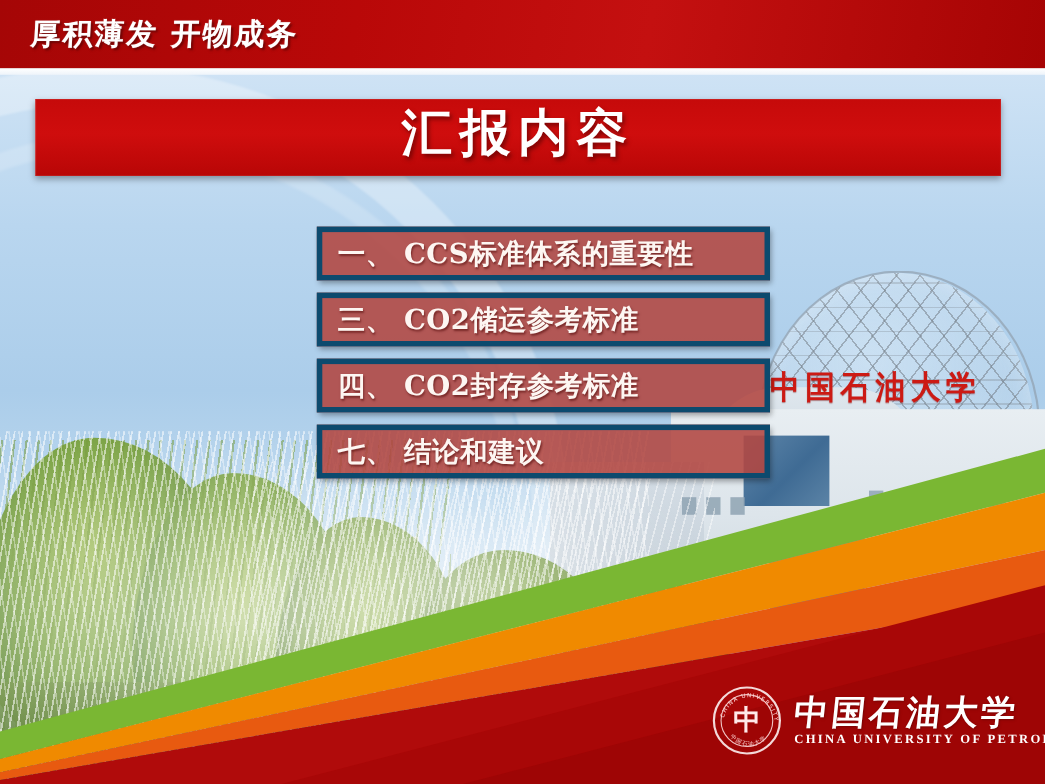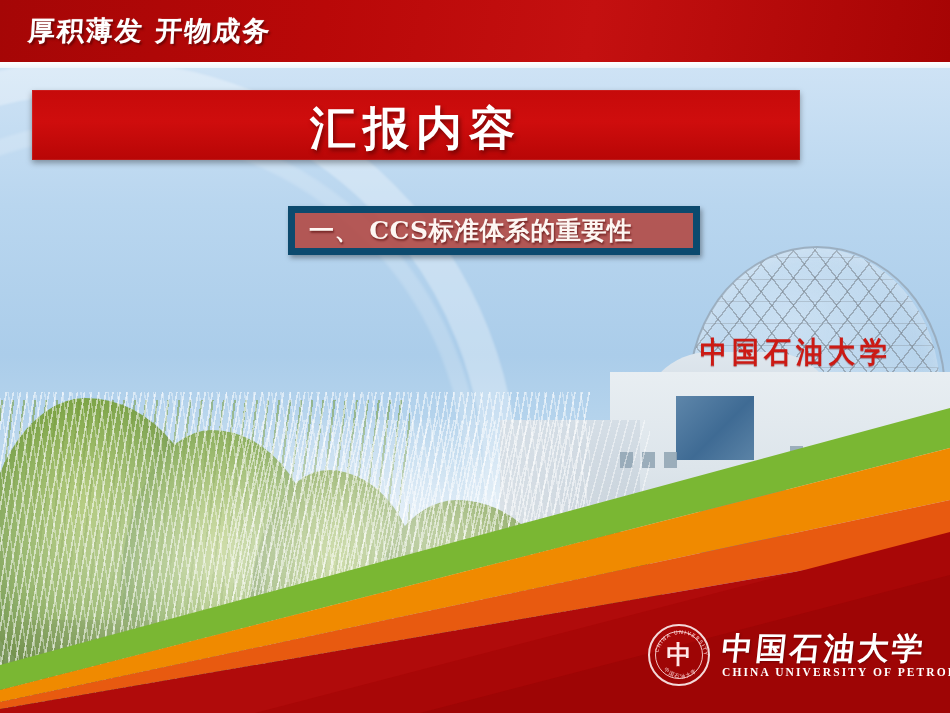--- a/index.html
+++ b/index.html
@@ -251,26 +251,26 @@
     left: 0; top: 62px;
     width: 950px; height: 6px;
     background: linear-gradient(to bottom, #ffffff, #eef4fa);
     z-index: 5;
   }
 
   
   .title-bar {
     position: absolute;
     left: 32px; top: 90px;
-    width: 768px; height: 70px;
+    width: 878px; height: 70px;
     background: linear-gradient(to bottom, #c60a0a 0%, #cf0d0d 45%, #b80606 100%);
     box-shadow: 0 3px 6px rgba(0,0,0,.35), inset 0 0 0 1px rgba(255,255,255,.08);
     z-index: 6;
     display: flex;
-    align-items: flex-end;
+    align-items: flex-start;
     justify-content: center;
   }
   .title-text {
     font-family: "DejaVu Serif", "Liberation Serif", serif;
     font-size: 46px;
     font-weight: bold;
     color: #ffffff;
     letter-spacing: 7px;
     text-shadow: 2px 3px 4px rgba(70,0,0,.6);
     white-space: nowrap;
@@ -281,21 +281,21 @@
     position: absolute;
     left: 288px; top: 206px;
     width: 412px;
     z-index: 7;
   }
   .toc-item {
     position: relative;
     height: 49px;
     margin-bottom: 11px;
     background: rgba(178,70,64,0.88);
-    border: 7px solid #0c4a6e;
+    border: 5px solid #0c4a6e;
     box-shadow: 2px 3px 5px rgba(0,0,0,.35);
     display: flex;
     align-items: center;
     box-sizing: border-box;
   }
   .toc-label {
     padding-left: 14px;
     font-family: "DejaVu Serif", "Liberation Serif", serif;
     font-size: 25px;
     font-weight: bold;
@@ -445,20 +445,29 @@
   </div>
   <div class="header-sep"></div>
 
   <div class="title-bar">
     <div class="title-text">汇报内容</div>
   </div>
 
   <div class="toc">
     <div class="toc-item">
       <span class="toc-label">一、 CCS标准体系的重要性</span>
+    </div>
+    <div class="toc-item">
+      <span class="toc-label">三、 CO2储运参考标准</span>
+    </div>
+    <div class="toc-item">
+      <span class="toc-label">四、  CO2封存参考标准</span>
+    </div>
+    <div class="toc-item">
+      <span class="toc-label">七、 结论和建议</span>
     </div>
   </div>
 
   <div class="logo-wrap">
     <div class="seal">
       <svg class="seal-ring-text" viewBox="0 0 62 62">
         <defs>
           <path id="ringTop" d="M 8,31 A 23,23 0 0 1 54,31"></path>
           <path id="ringBot" d="M 10,31 A 21,21 0 0 0 52,31"></path>
         </defs>

